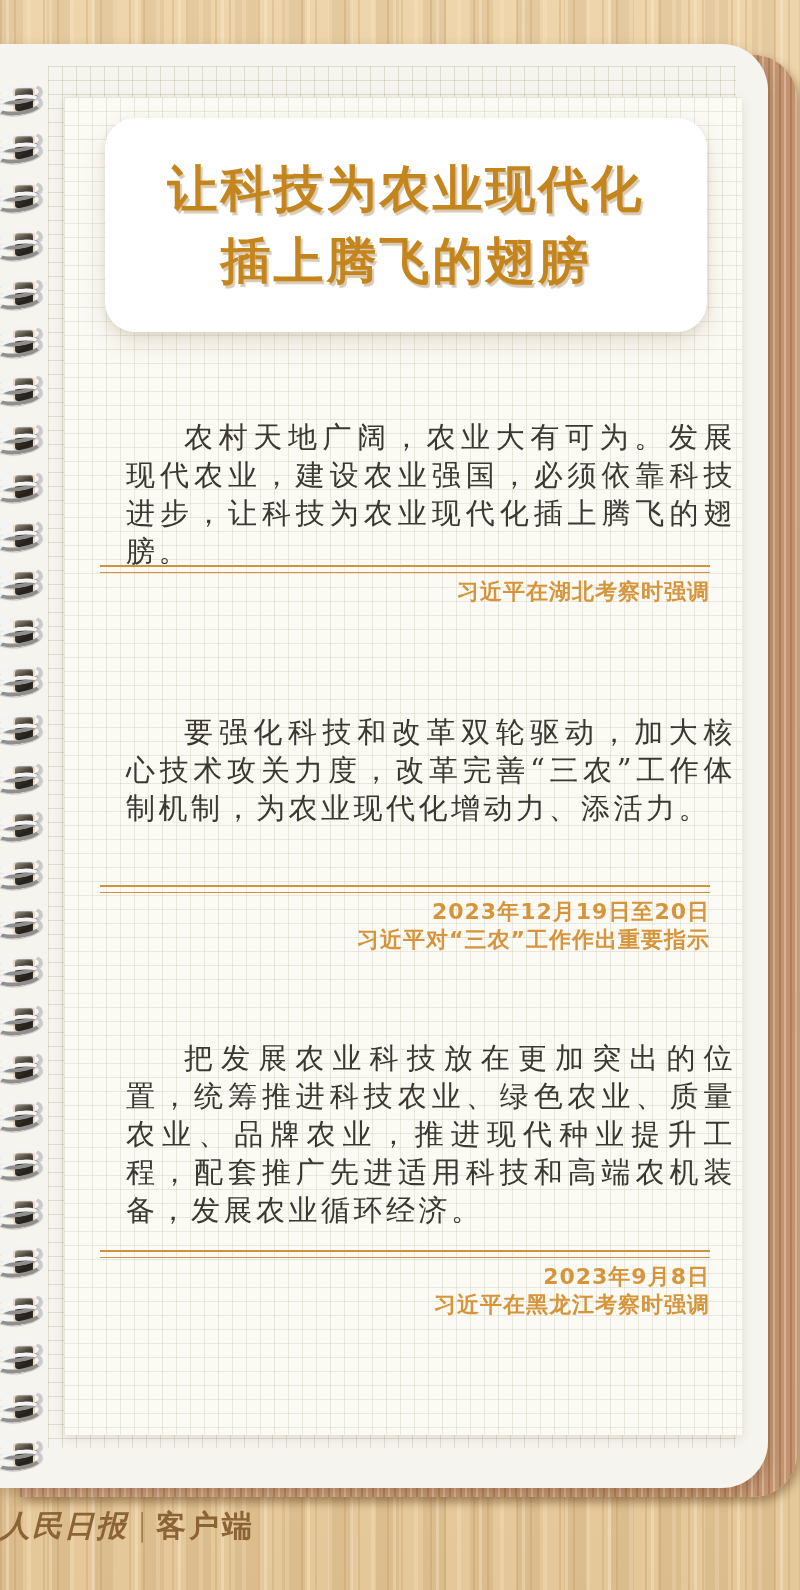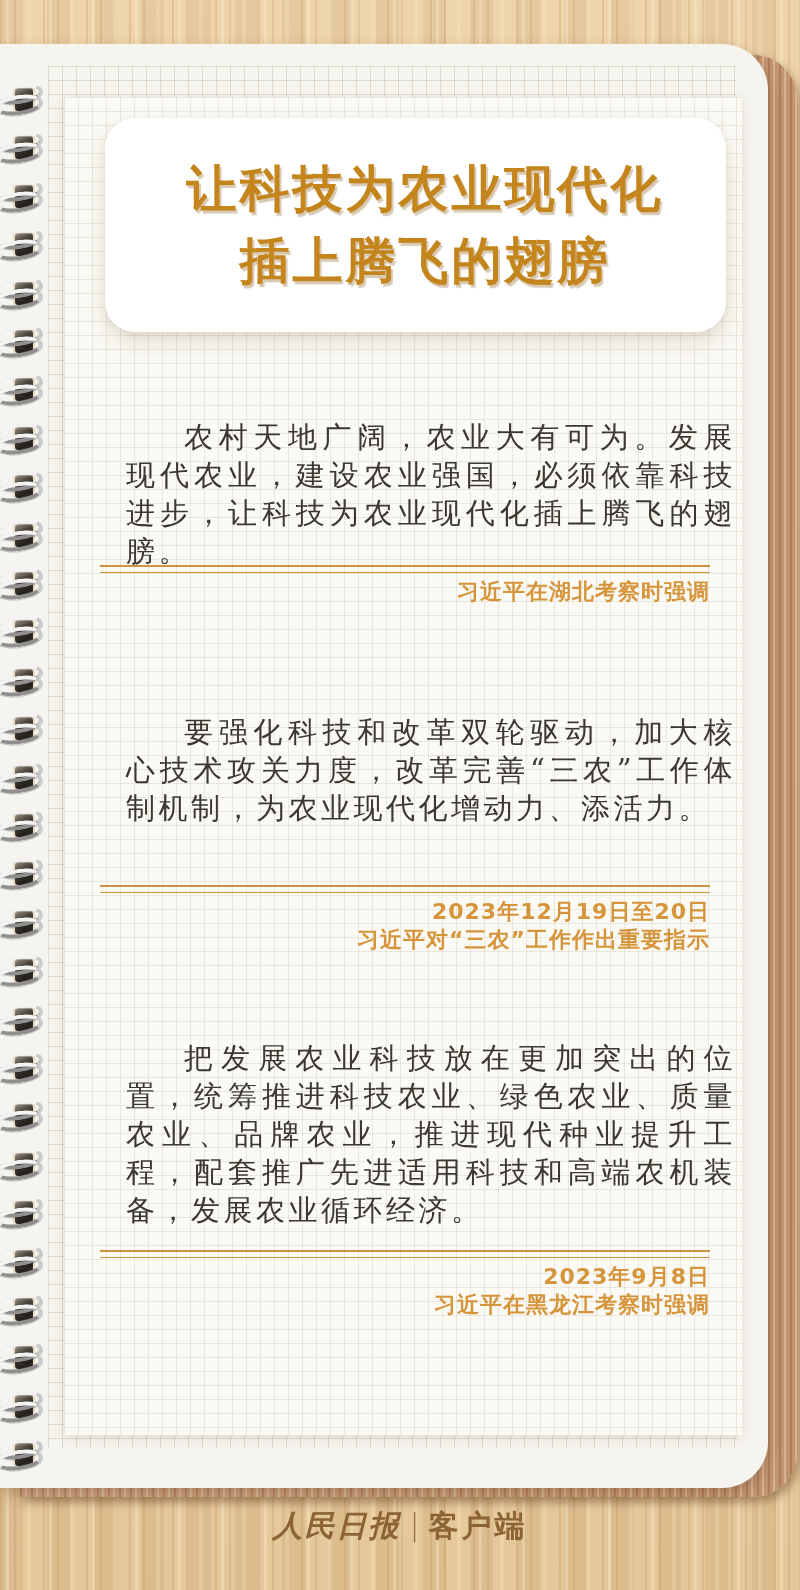--- a/index.html
+++ b/index.html
@@ -57,21 +57,21 @@
     position:absolute;left:-2px;width:40px;height:12px;border-radius:50%;
     border:4px solid #c9c9c9;border-top-color:#f3f3f3;border-left-color:#e8e8e8;border-bottom-color:#8f8f8f;
     transform:rotate(-8deg);box-shadow:0 1px 1px rgba(0,0,0,.22);
   }
   .w1{top:1px}.w2{top:12px}
   
   .title-card{
     position:absolute;left:105px;top:74px;width:602px;height:214px;
     background:#ffffff;border-radius:30px;
     box-shadow:0 12px 26px rgba(130,105,60,.16),0 3px 8px rgba(130,105,60,.12);
-    display:flex;flex-direction:column;align-items:center;justify-content:center;padding-left:19px;
+    display:flex;flex-direction:column;align-items:center;justify-content:center;
   }
   .title-line{
     font-family:"DejaVu Sans",sans-serif;font-weight:900;font-size:50px;line-height:72px;
     letter-spacing:3px;color:#c5851d;text-shadow:2px 3px 1px rgba(125,75,8,.30);white-space:nowrap;
   }
   
   .quote-text{
     position:absolute;left:100px;width:610px;
     font-family:"DejaVu Serif",serif;font-size:29px;line-height:38px;letter-spacing:3.5px;
     color:#3b3832;text-align:justify;text-indent:2em;margin-left:26px;
@@ -83,21 +83,21 @@
   .attr{
     position:absolute;left:100px;width:610px;text-align:right;
     font-family:"DejaVu Sans",sans-serif;font-weight:700;font-size:22px;line-height:28px;
     letter-spacing:1px;color:#d6953b;
   }
   .q1-text{top:374px}.q1-sep{top:521px}.q1-attr{top:534px}
   .q2-text{top:669px}.q2-sep{top:841px}.q2-attr{top:854px}
   .q3-text{top:995px}.q3-sep{top:1206px}.q3-attr{top:1219px}
   
   .footer{
-    position:absolute;left:0;top:1506px;width:800px;text-align:center;color:#8b6335;
+    position:absolute;left:0;top:1506px;width:800px;color:#8b6335;
   }
   .brand-script{
     font-family:"DejaVu Serif",serif;font-style:italic;font-weight:700;font-size:30px;
     letter-spacing:2px;margin-right:9px;vertical-align:middle;
   }
   .brand-divider{
     font-family:"DejaVu Sans",sans-serif;font-weight:300;font-size:30px;opacity:.85;
     margin-right:9px;vertical-align:middle;position:relative;top:-2px;
   }
   .brand-product{

